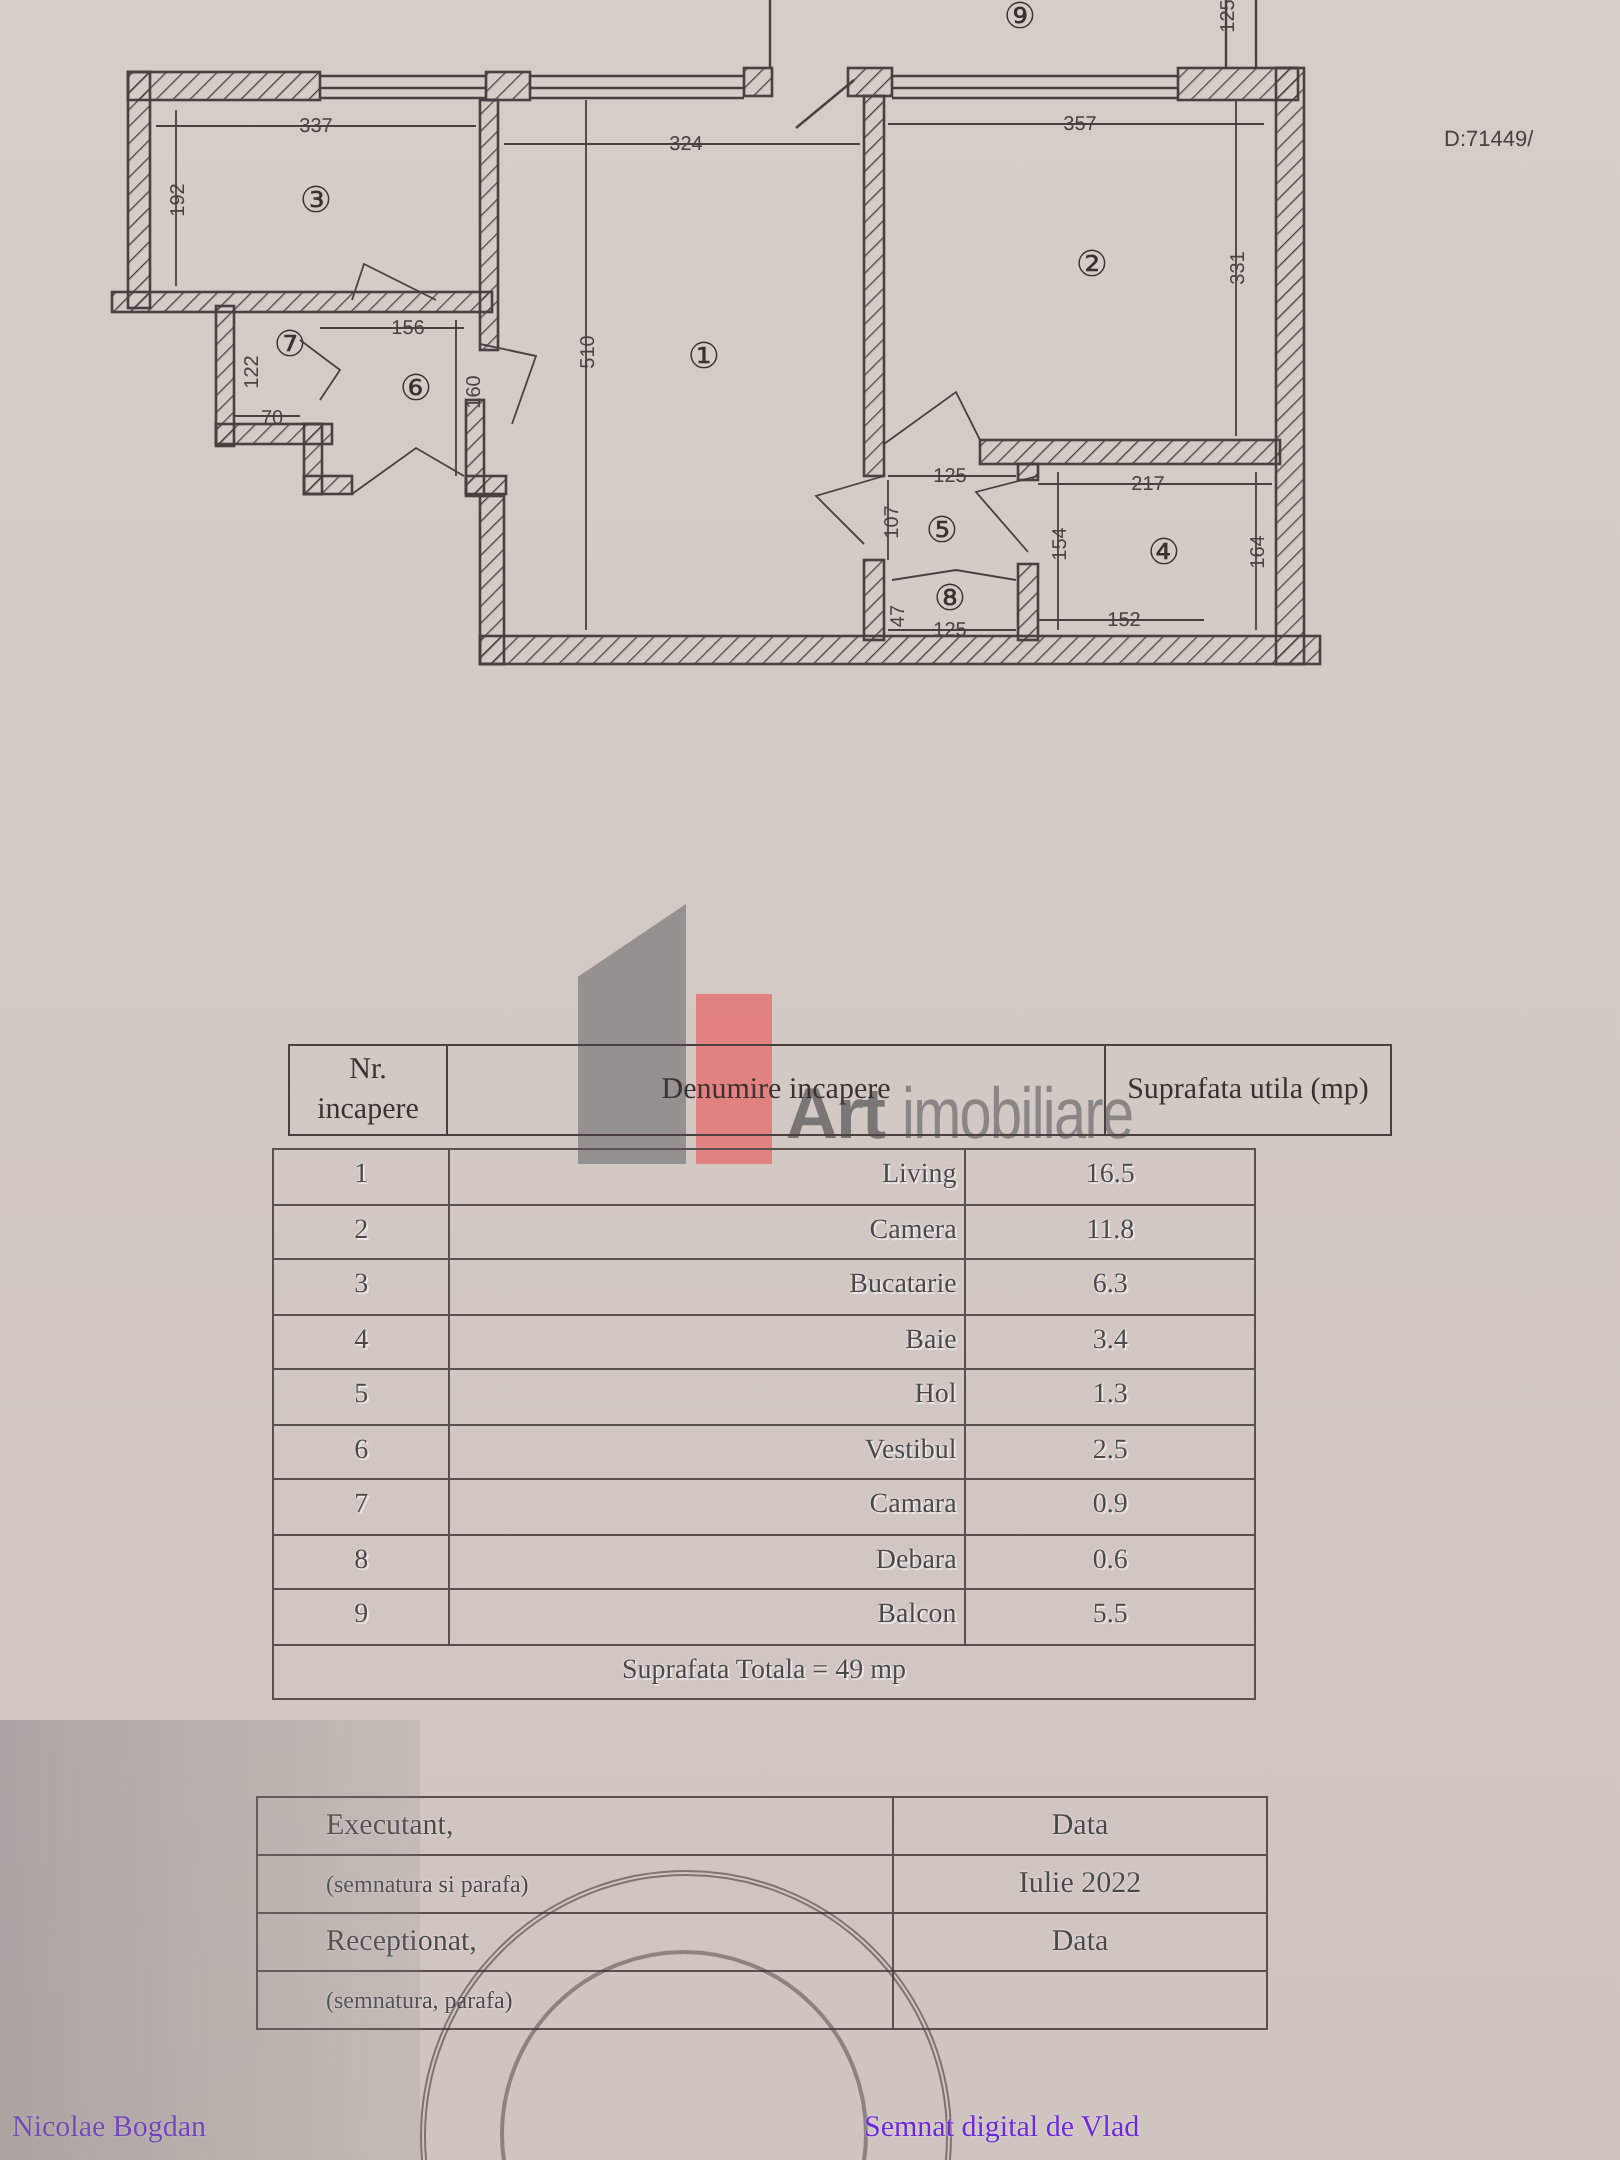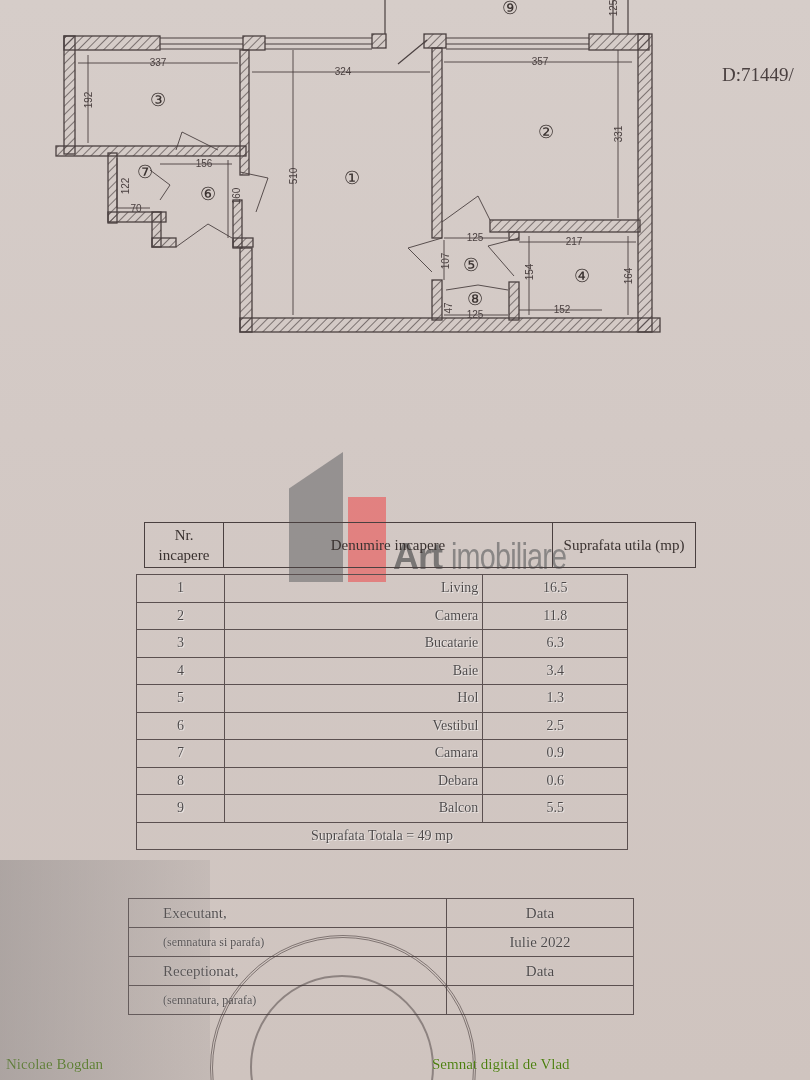--- a/index.html
+++ b/index.html
@@ -1,20 +1,20 @@
 <!DOCTYPE html>
 <html><head>
 <meta charset="utf-8">
 <style>
   html,body{margin:0;padding:0;}
   body{width:810px;height:1080px;overflow:hidden;position:relative;
        background:linear-gradient(180deg,#d6cdc9 0%,#d3c9c5 40%,#cfc4bf 100%);
        font-family:"Liberation Serif","DejaVu Serif",serif;color:#3a3230;}
   .plan{position:absolute;left:0;top:0;width:810px;height:340px;}
-  .docid{position:absolute;left:722px;top:64px;font-family:Liberation Serif, serif;font-size:19px;color:#4a4040;}
+  .docid{position:absolute;left:722px;top:64px;font-family:Liberation Sans, sans-serif;font-size:11px;color:#4a4040;}
   .shade{position:absolute;left:0;top:860px;width:210px;height:220px;
          background:linear-gradient(90deg,rgba(130,125,125,.45),rgba(130,125,125,.15));pointer-events:none;}
   
   .wm-gray{position:absolute;left:289px;top:452px;width:54px;height:130px;background:#8e8b8b;
            clip-path:polygon(0 28%,100% 0,100% 100%,0 100%);opacity:.9;}
   .wm-red{position:absolute;left:348px;top:497px;width:38px;height:85px;background:#e47474;opacity:.85;}
   .wm-text{position:absolute;left:393px;top:536px;font-family:"Liberation Sans",sans-serif;font-size:36px;color:#7d7b7b;letter-spacing:-1px;opacity:.85;white-space:nowrap;}
   .wm-text b{font-weight:bold;color:#6a6868;}
   .wm-text span{font-weight:normal;transform:scaleX(.8);display:inline-block;transform-origin:left;}
   
@@ -24,21 +24,21 @@
   .t2{left:136px;top:574px;width:492px;}
   .t2 td{border:1.5px solid #5b5050;height:26.5px;font-size:14px;padding:0 4px;color:#4d4848;
          text-shadow:0 0 1px #fff,1px 1px 0 rgba(255,255,255,.5);}
   .c1{width:82px;text-align:center;}
   .c2{width:238px;padding-left:22px!important;text-align:right;}
   .c3{width:140px;text-align:center;}
   .t3{left:128px;top:898px;width:506px;}
   .t3 td{border:1.5px solid #5b5050;height:28px;font-size:15px;color:#4d4848;padding:0 8px;text-shadow:0 0 1px #fff;}
   .t3 .r{width:170px;text-align:center;}
   .small{font-size:12px!important;}
-  .foot{position:absolute;top:1056px;font-size:15px;color:#4d7c0f;text-shadow:0 0 1px #eee;}
+  .foot{position:absolute;top:1056px;font-size:15px;color:#6d28d9;text-shadow:0 0 1px #eee;}
   .stamp{position:absolute;left:210px;top:935px;width:260px;height:260px;border:3px double rgba(60,50,50,.55);border-radius:50%;}
   .stamp2{position:absolute;left:250px;top:975px;width:180px;height:180px;border:2px solid rgba(60,50,50,.45);border-radius:50%;}
 </style>
 </head>
 <body>
 
 <div class="plan">
 <svg width="810" height="340" viewBox="0 0 810 340" xmlns="http://www.w3.org/2000/svg" font-family="Liberation Sans, sans-serif">
   <defs>
     <pattern id="hatch" patternUnits="userSpaceOnUse" width="6" height="6" patternTransform="rotate(45)">

